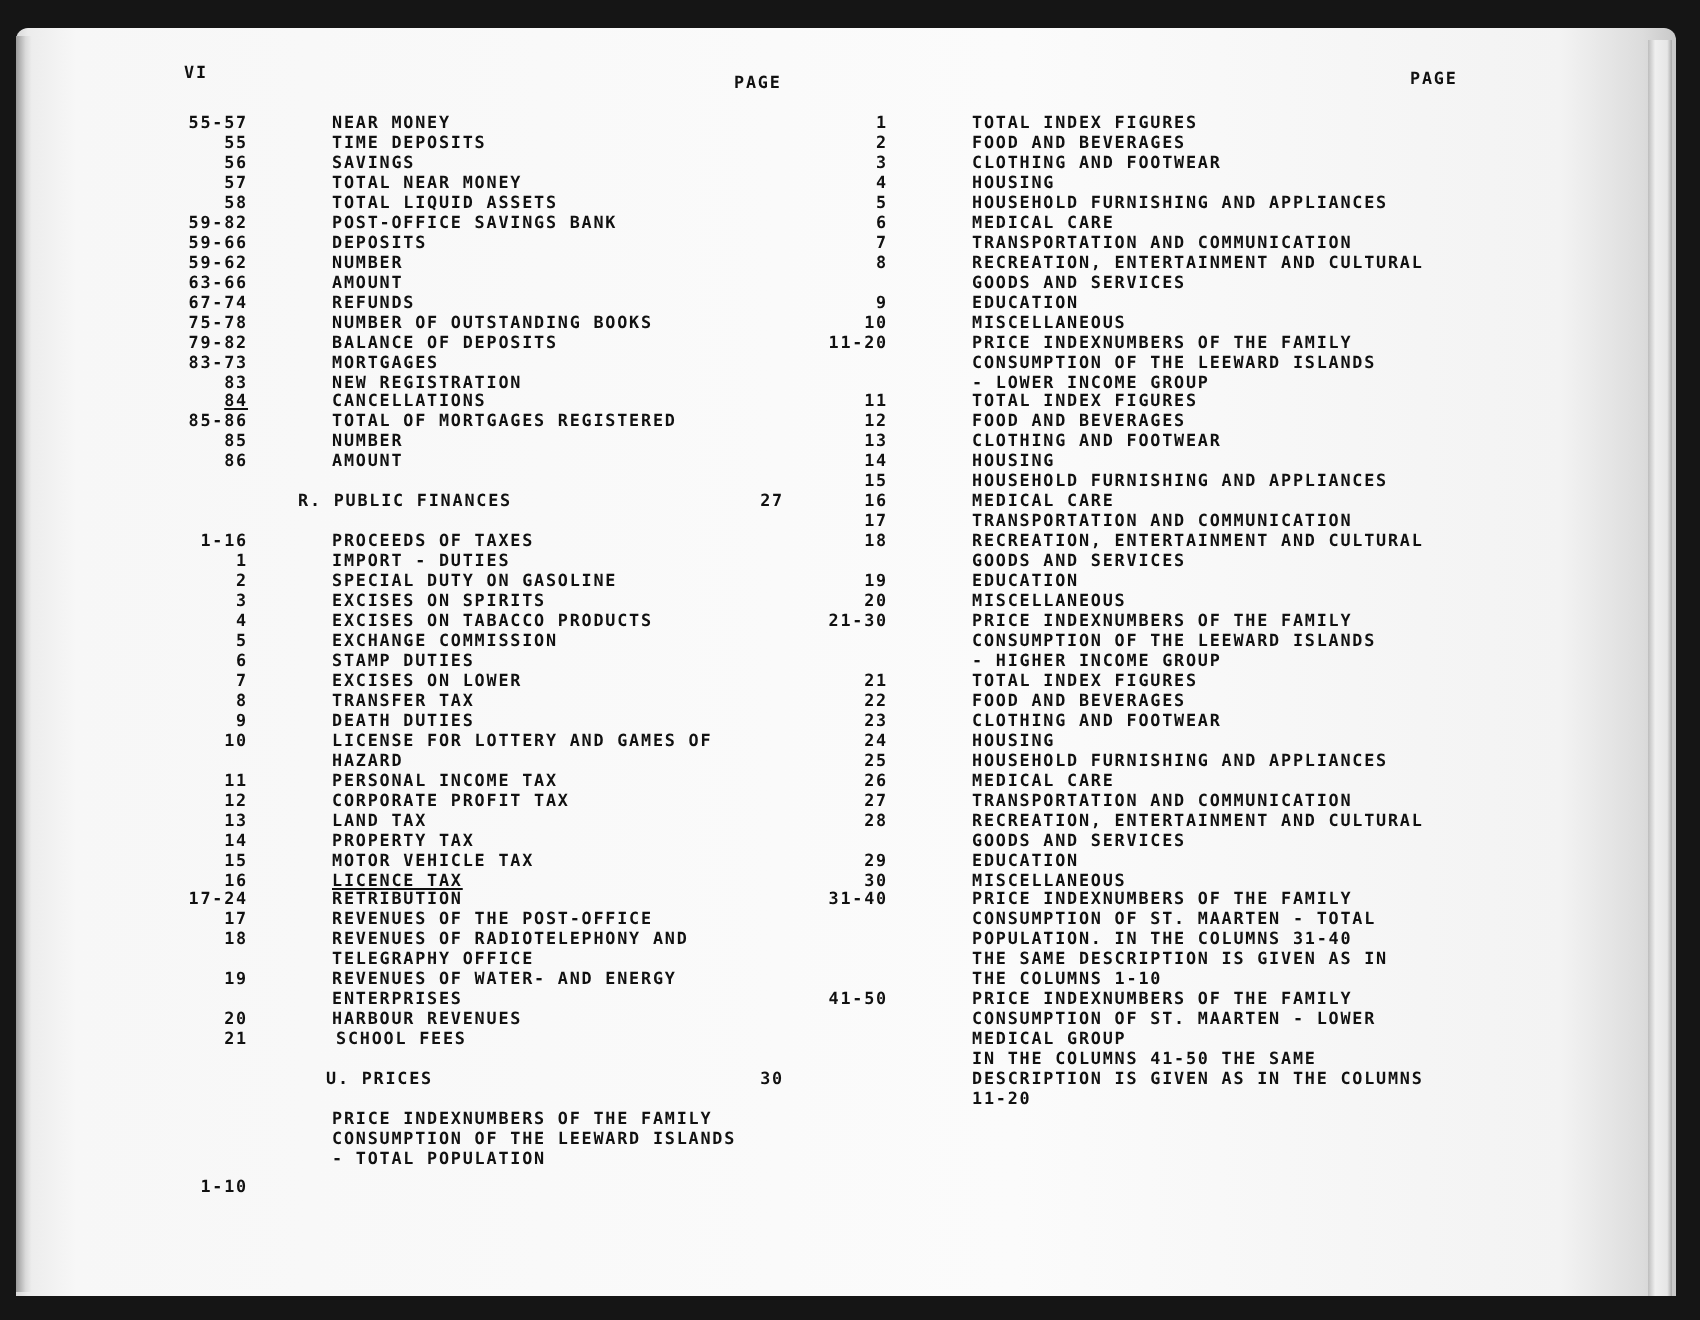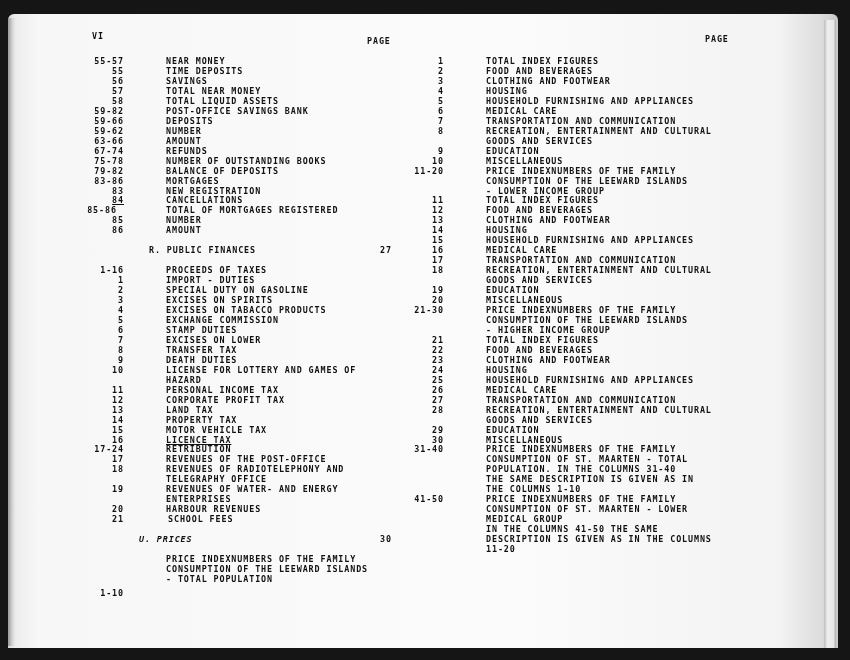--- a/index.html
+++ b/index.html
@@ -66,28 +66,28 @@
     <div class="txt " style="left:166px;top:135.7px;">AMOUNT</div>
     <div class="txt num" style="left:80px;width:44px;top:145.6px;">67-74</div>
     <div class="txt " style="left:166px;top:145.6px;">REFUNDS</div>
     <div class="txt num" style="left:410px;width:34px;top:145.6px;">9</div>
     <div class="txt num" style="left:80px;width:44px;top:155.6px;">75-78</div>
     <div class="txt " style="left:166px;top:155.6px;">NUMBER OF OUTSTANDING BOOKS</div>
     <div class="txt num" style="left:410px;width:34px;top:155.6px;">10</div>
     <div class="txt num" style="left:80px;width:44px;top:165.6px;">79-82</div>
     <div class="txt " style="left:166px;top:165.6px;">BALANCE OF DEPOSITS</div>
     <div class="txt num" style="left:410px;width:34px;top:165.6px;">11-20</div>
-    <div class="txt num" style="left:80px;width:44px;top:175.5px;">83-86</div>
+    <div class="txt num" style="left:80px;width:44px;top:175.5px;">83-73</div>
     <div class="txt " style="left:166px;top:175.5px;">MORTGAGES</div>
     <div class="txt num" style="left:80px;width:44px;top:185.5px;">83</div>
     <div class="txt " style="left:166px;top:185.5px;">NEW REGISTRATION</div>
     <div class="txt num" style="left:80px;width:44px;top:195.4px;text-decoration:underline;">84</div>
     <div class="txt " style="left:166px;top:195.4px;">CANCELLATIONS</div>
     <div class="txt num" style="left:410px;width:34px;top:195.4px;">11</div>
-    <div class="txt num" style="left:80px;width:44px;top:205.4px;text-align:center;">85-86</div>
+    <div class="txt num" style="left:80px;width:44px;top:205.4px;">85-86</div>
     <div class="txt " style="left:166px;top:205.4px;">TOTAL OF MORTGAGES REGISTERED</div>
     <div class="txt num" style="left:410px;width:34px;top:205.4px;">12</div>
     <div class="txt num" style="left:80px;width:44px;top:215.4px;">85</div>
     <div class="txt " style="left:166px;top:215.4px;">NUMBER</div>
     <div class="txt num" style="left:410px;width:34px;top:215.4px;">13</div>
     <div class="txt num" style="left:80px;width:44px;top:225.3px;">86</div>
     <div class="txt " style="left:166px;top:225.3px;">AMOUNT</div>
     <div class="txt num" style="left:410px;width:34px;top:225.3px;">14</div>
     <div class="txt num" style="left:410px;width:34px;top:235.3px;">15</div>
     <div class="txt " style="left:149px;top:245.2px;">R. PUBLIC FINANCES</div>
@@ -152,21 +152,21 @@
     <div class="txt " style="left:166px;top:464.4px;">REVENUES OF RADIOTELEPHONY AND</div>
     <div class="txt " style="left:166px;top:474.3px;">TELEGRAPHY OFFICE</div>
     <div class="txt num" style="left:80px;width:44px;top:484.3px;">19</div>
     <div class="txt " style="left:166px;top:484.3px;">REVENUES OF WATER- AND ENERGY</div>
     <div class="txt " style="left:166px;top:494.2px;">ENTERPRISES</div>
     <div class="txt num" style="left:410px;width:34px;top:494.2px;">41-50</div>
     <div class="txt num" style="left:80px;width:44px;top:504.2px;">20</div>
     <div class="txt " style="left:166px;top:504.2px;">HARBOUR REVENUES</div>
     <div class="txt num" style="left:80px;width:44px;top:514.2px;">21</div>
     <div class="txt " style="left:168px;top:514.2px;">SCHOOL FEES</div>
-    <div class="txt " style="left:139px;top:534.1px;font-style:italic;">U. PRICES</div>
+    <div class="txt " style="left:163px;top:534.1px;">U. PRICES</div>
     <div class="txt num" style="left:370px;width:22px;top:534.1px;">30</div>
     <div class="txt num" style="left:80px;width:44px;top:554.0px;margin-top:34px;">1-10</div>
     <div class="txt " style="left:166px;top:554.0px;">PRICE INDEXNUMBERS OF THE FAMILY</div>
     <div class="txt " style="left:166px;top:564.0px;">CONSUMPTION OF THE LEEWARD ISLANDS</div>
     <div class="txt " style="left:166px;top:573.9px;">- TOTAL POPULATION</div>
     <div class="txt" style="left:486px;top:56.0px;">TOTAL INDEX FIGURES</div>
     <div class="txt" style="left:486px;top:66.0px;">FOOD AND BEVERAGES</div>
     <div class="txt" style="left:486px;top:75.9px;">CLOTHING AND FOOTWEAR</div>
     <div class="txt" style="left:486px;top:85.9px;">HOUSING</div>
     <div class="txt" style="left:486px;top:95.8px;">HOUSEHOLD FURNISHING AND APPLIANCES</div>

